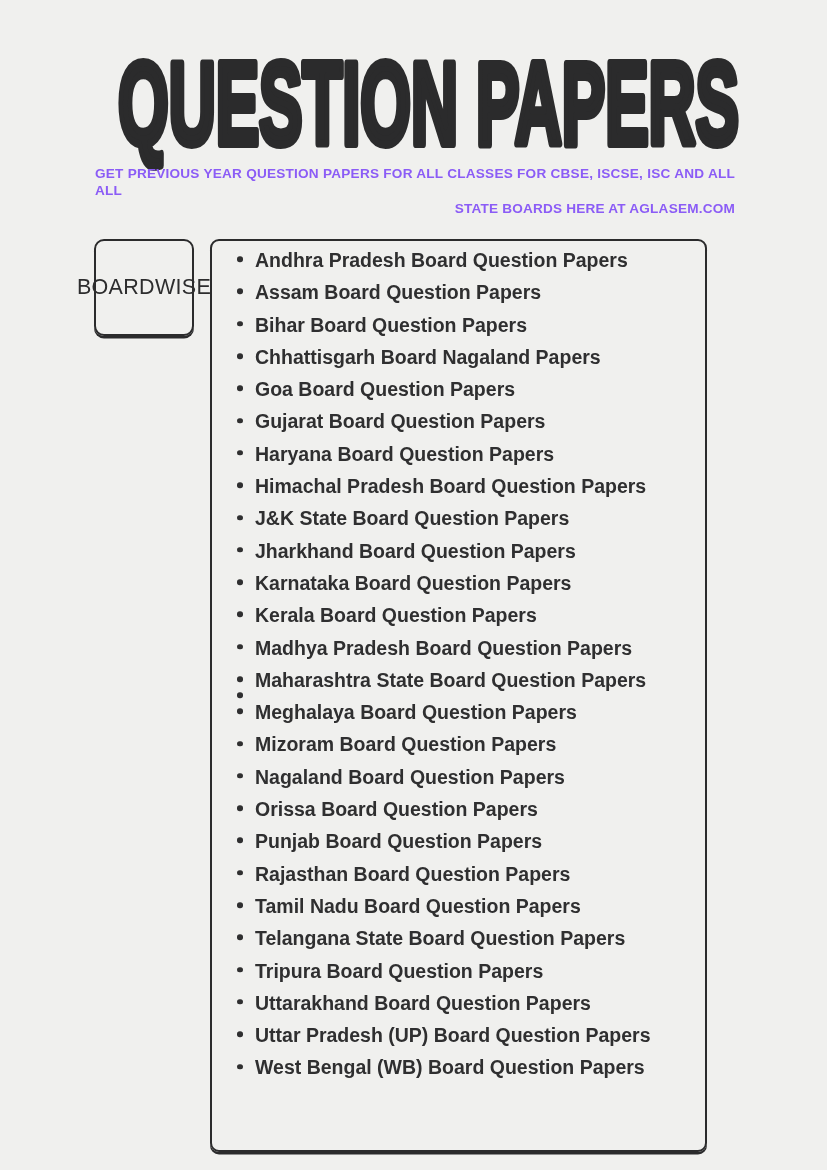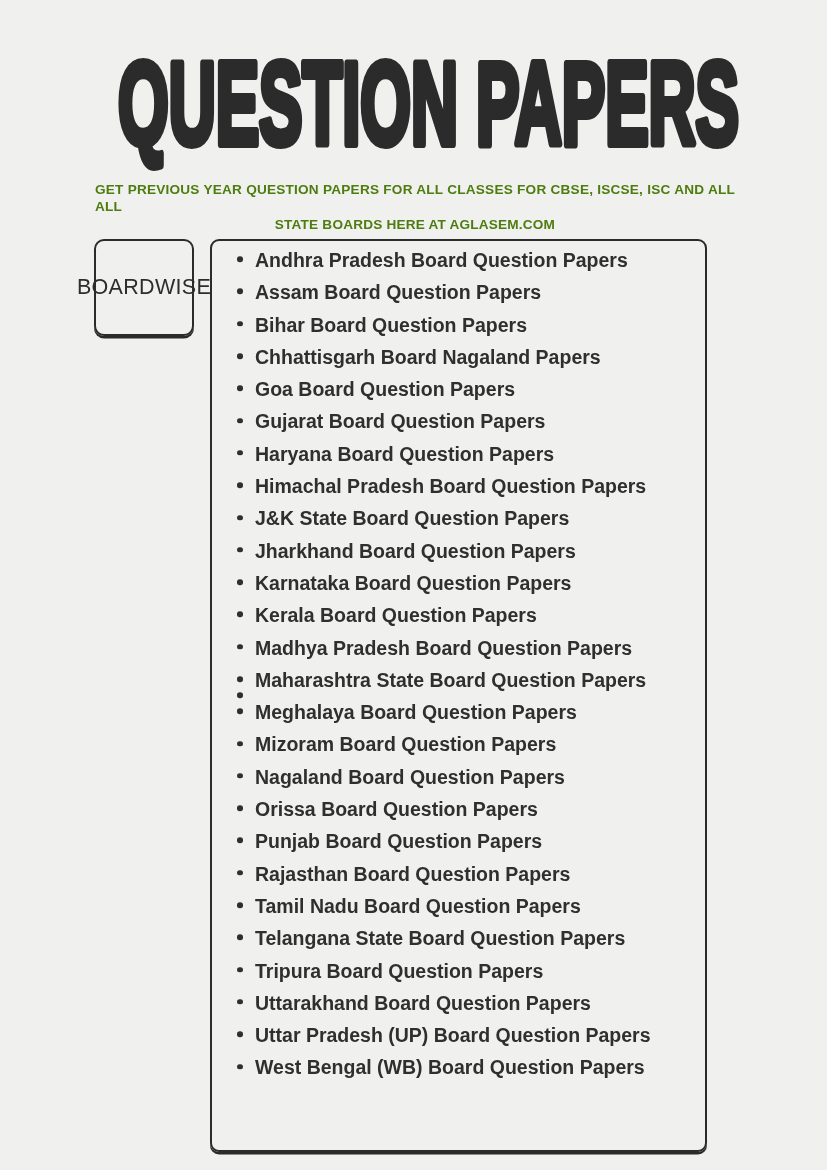--- a/index.html
+++ b/index.html
@@ -18,29 +18,28 @@
     fill:#2b2b2c;
     stroke:#2b2b2c;
     stroke-width:8px;
     stroke-linejoin:round;
     font-family:"Liberation Sans", sans-serif;
     font-weight:700;
   }
   
   .subtitle{
     position:absolute;left:95px;top:165px;width:640px;
-    color:#4d7c0f;
+    color:#8b5cf6;
     font-size:13.6px;
     font-weight:600;
     letter-spacing:0.2px;
     line-height:17.4px;
-    margin-top:16px;
   }
   .subtitle .l1{text-align:justify;text-align-last:justify;}
-  .subtitle .l2{text-align:center;}
+  .subtitle .l2{text-align:right;}
   
   .board-card{
     position:absolute;left:94px;top:239px;
     width:100px;height:97px;
     box-sizing:border-box;
     border:2px solid #2b2b2c;
     border-radius:10px;
     box-shadow:0 2.5px 0 #2b2b2c;
     display:flex;flex-direction:row;align-items:center;justify-content:center;
     color:#2d2d2e;

